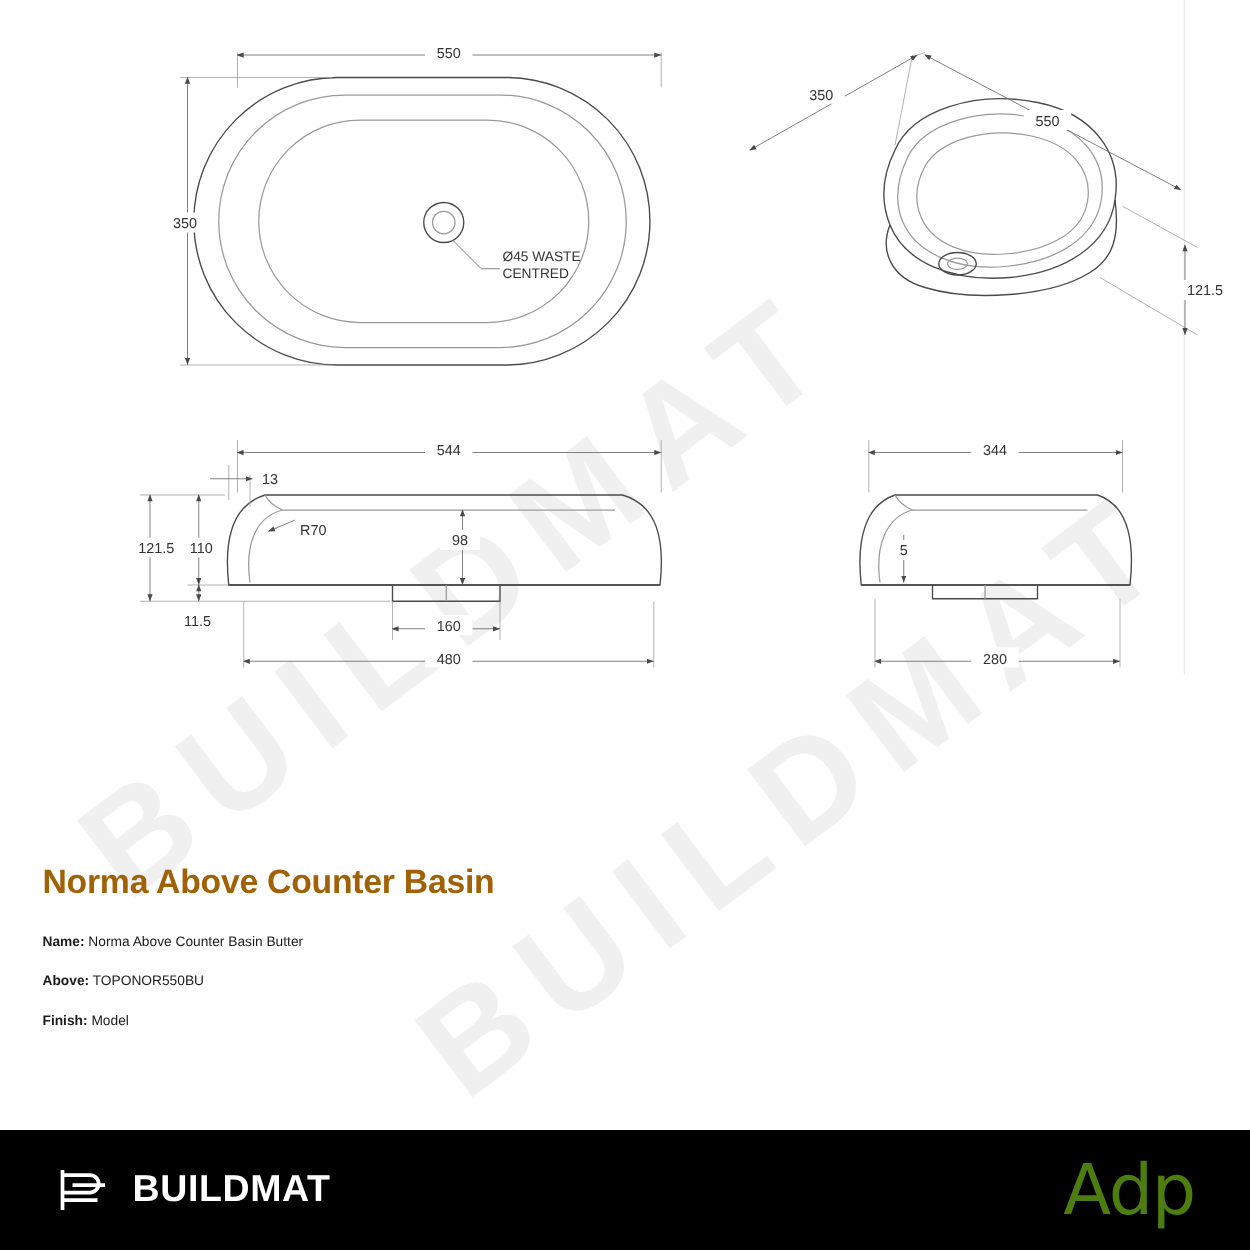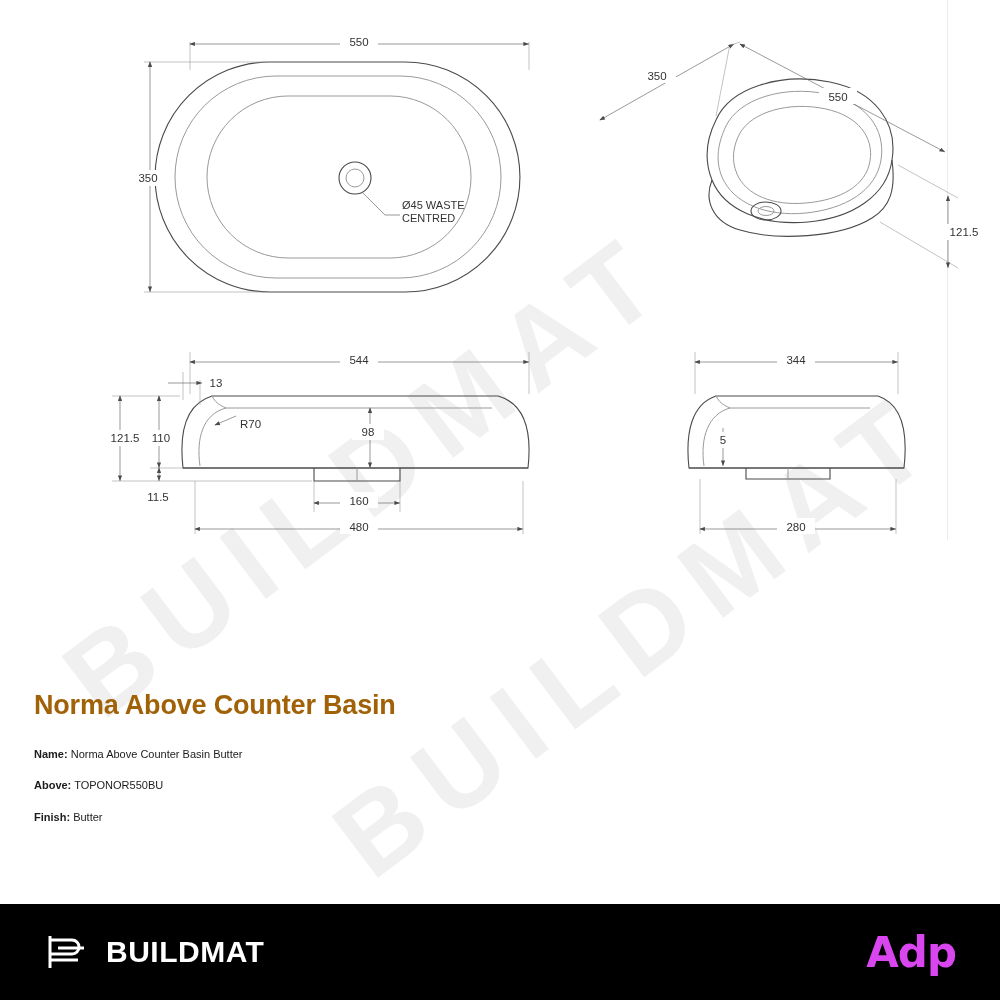--- a/index.html
+++ b/index.html
@@ -112,25 +112,24 @@
   }
   .footer-right {
     position: absolute;
     right: 44px;
     top: 0;
     height: 96px;
     display: flex;
     align-items: center;
   }
   .adp-word {
-    color: #d946ef;
-    font-size: 42px;
+    color: #4d7c0f;
+    font-size: 56px;
     letter-spacing: -1px;
     font-family: "DejaVu Sans", sans-serif;
-    font-weight: bold;
   }
   
   .edge-rule {
     position: absolute;
     right: 52px;
     top: 0;
     width: 1px;
     height: 540px;
     background: #ececec;
     z-index: 2;
@@ -328,21 +327,21 @@
       <span class="spec-value">Norma Above Counter Basin Butter</span>
     </div>
 
     <div class="spec-row">
       <span class="spec-label">Above:</span>
       <span class="spec-value">TOPONOR550BU</span>
     </div>
 
     <div class="spec-row">
       <span class="spec-label">Finish:</span>
-      <span class="spec-value">Butter</span>
+      <span class="spec-value">Model</span>
     </div>
   </div>
 
   <div class="footer">
     <div class="footer-left">
       <svg class="buildmat-mark" width="46" height="40" viewBox="0 0 46 40">
         <path d="M6,4 L6,36" stroke="#ffffff" stroke-width="3" fill="none"></path>
         <path d="M6,8 L28,8 A7,7 0 0 1 28,22 L6,22" stroke="#ffffff" stroke-width="3" fill="none"></path>
         <path d="M6,28 L34,28" stroke="#ffffff" stroke-width="3" fill="none"></path>
         <path d="M14,16 L40,16" stroke="#ffffff" stroke-width="3" fill="none"></path>

